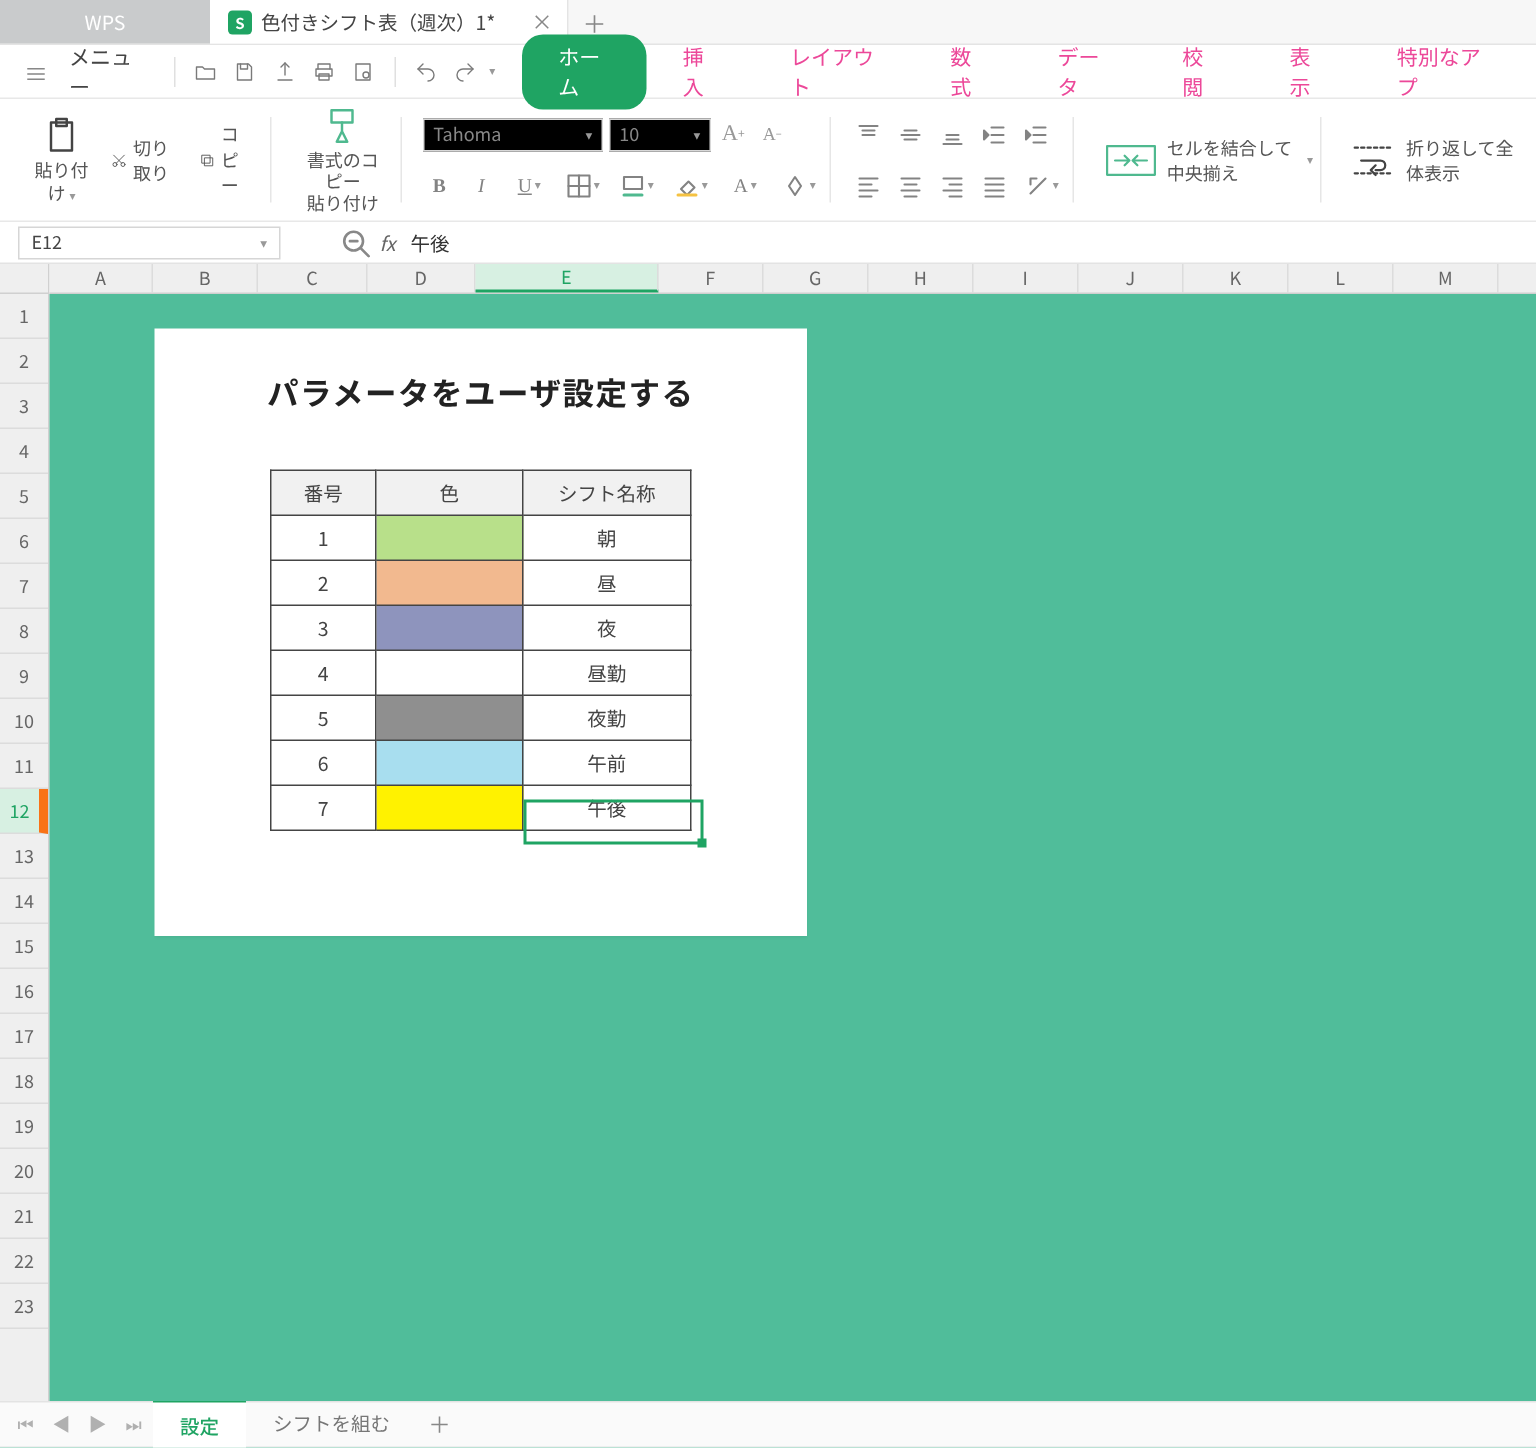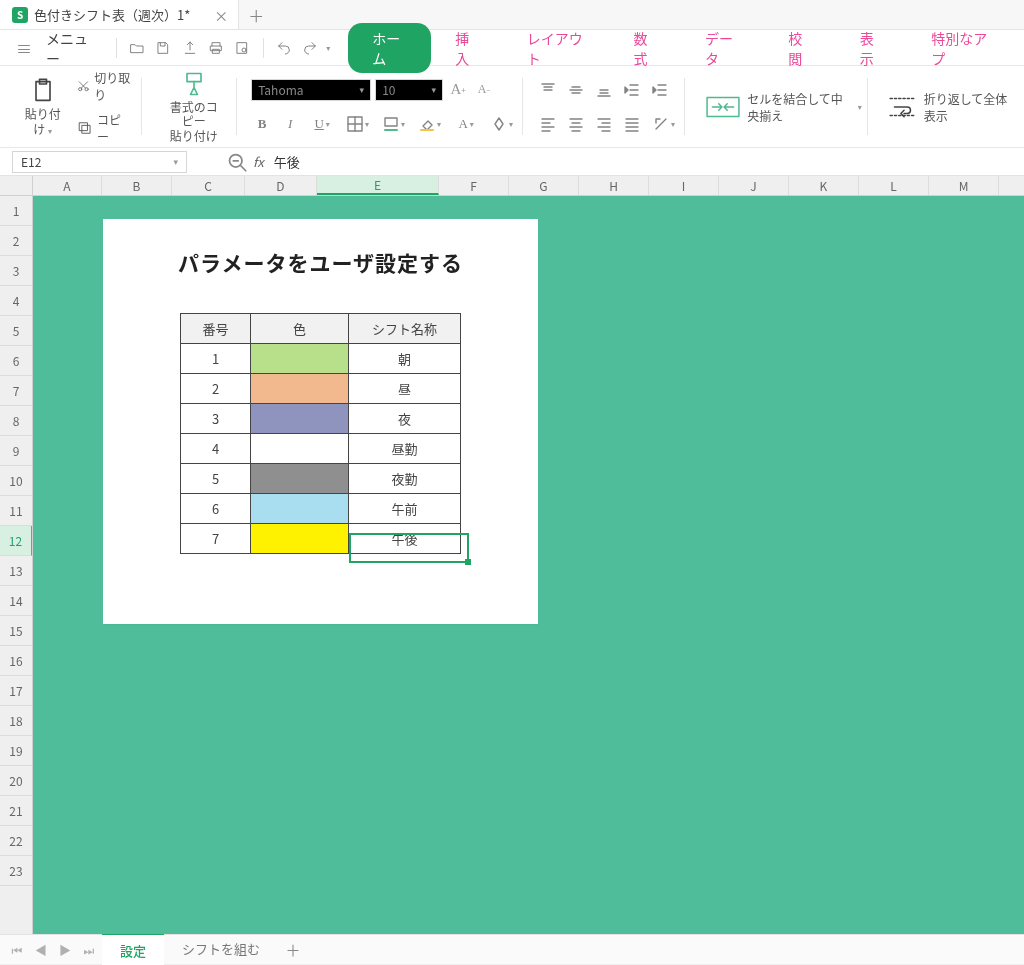--- a/index.html
+++ b/index.html
@@ -26,21 +26,21 @@
   .ribbon-tab.active { background: #1fa463; color: #fff; }
 
   
   .toolbar { height: 82px; display: flex; align-items: stretch; border-bottom: 1px solid #e8e8e8; padding: 4px 6px; gap: 8px; }
   .tool-group { display: flex; align-items: center; padding: 0 6px; position: relative; }
   .tool-group::after { content: ""; position: absolute; right: 0; top: 8px; bottom: 8px; width: 1px; background: #e6e6e6; }
   .tool-group.noborder::after { display: none; }
   .big-btn { display: flex; flex-direction: column; align-items: center; justify-content: center; padding: 4px 8px; gap: 2px; cursor: pointer; min-width: 58px; }
   .big-btn .lbl { font-size: 12px; color: #555; text-align: center; line-height: 1.2; }
   .big-btn svg { width: 28px; height: 28px; }
-  .sub-col { display: flex; flex-direction: column; gap: 4px; justify-content: center; }
+  .sub-col { display: flex; gap: 4px; justify-content: center; }
   .sub-row { display: flex; align-items: center; gap: 4px; padding: 2px 4px; cursor: pointer; font-size: 12px; color: #555; }
   .sub-row svg { width: 16px; height: 16px; }
   .font-row { display: flex; align-items: center; gap: 4px; }
   .combo { height: 22px; border: 1px solid #d8d8d8; background: #000000; display: flex; align-items: center; padding: 0 6px; font-size: 12px; color: #888; gap: 6px; }
   .combo.font { width: 120px; }
   .combo.size { width: 68px; }
   .combo .caret { margin-left: auto; font-size: 9px; color: #999; }
   .icon-row { display: flex; align-items: center; gap: 6px; margin-top: 6px; }
   .ibtn { width: 22px; height: 22px; display: flex; align-items: center; justify-content: center; color: #838383; cursor: pointer; }
   .ibtn.wcaret { width: 30px; gap: 2px; }
@@ -60,21 +60,21 @@
   .fx-input { flex: 1; padding: 0 10px; font-size: 13px; color: #333; }
 
   
   .grid-area { position: relative; height: 758px; display: flex; }
   .corner { width: 33px; height: 20px; background: #efefef; border-right: 1px solid #d0d0d0; border-bottom: 1px solid #d0d0d0; }
   .col-headers { position: absolute; left: 33px; top: 0; right: 0; height: 20px; display: flex; background: #efefef; border-bottom: 1px solid #d0d0d0; }
   .col-h { border-right: 1px solid #dcdcdc; display: flex; align-items: center; justify-content: center; font-size: 12px; color: #666; }
   .col-h.sel { background: #d7f0e2; color: #1fa463; border-bottom: 2px solid #1fa463; }
   .row-headers { position: absolute; left: 0; top: 20px; bottom: 0; width: 33px; background: #efefef; border-right: 1px solid #d0d0d0; }
   .row-h { height: 30px; border-bottom: 1px solid #dcdcdc; display: flex; align-items: center; justify-content: center; font-size: 12px; color: #666; }
-  .row-h.sel { background: #d7f0e2; color: #1fa463; border-right: 1px solid #f97316; }
+  .row-h.sel { background: #d7f0e2; color: #1fa463; border-right: 6px solid #f97316; }
   .cells { position: absolute; left: 33px; top: 20px; right: 0; bottom: 0; background: #50bd9a; overflow: hidden; }
 
   
   .panel { position: absolute; left: 70px; top: 23px; width: 435px; height: 405px; background: #fff; box-shadow: 0 1px 2px rgba(0,0,0,0.05); padding: 28px 28px; }
   .panel h2 { font-size: 21px; font-weight: 600; color: #222; text-align: center; letter-spacing: 1px; }
   table.cfg { border-collapse: collapse; margin: 36px auto 0; }
   table.cfg th, table.cfg td { border: 1px solid #444; height: 30px; font-size: 13px; text-align: center; }
   table.cfg th { background: #f1f1f1; font-weight: normal; margin-left: 40px; }
   .c-num   { width: 70px; }
   .c-color { width: 98px; }
@@ -94,20 +94,21 @@
   
   .status-bar { height: 23px; display: flex; align-items: center; padding: 0 10px; font-size: 12px; color: #888; gap: 6px; border-top: 1px solid #eee; }
 
   
   svg { stroke: currentColor; fill: none; stroke-width: 1.4; stroke-linecap: round; stroke-linejoin: round; }
 </style>
 </head>
 <body>
 
 <div class="title-bar">
+  <div class="title-tab app">WPS</div>
   <div class="title-tab doc">
     <span class="doc-icon">S</span>
     <span>色付きシフト表（週次）1*</span>
     <span class="tab-close">×</span>
   </div>
   <div class="tab-add">＋</div>
 </div>
 
 <div class="ribbon-row">
   <span class="hamburger">≡</span>

